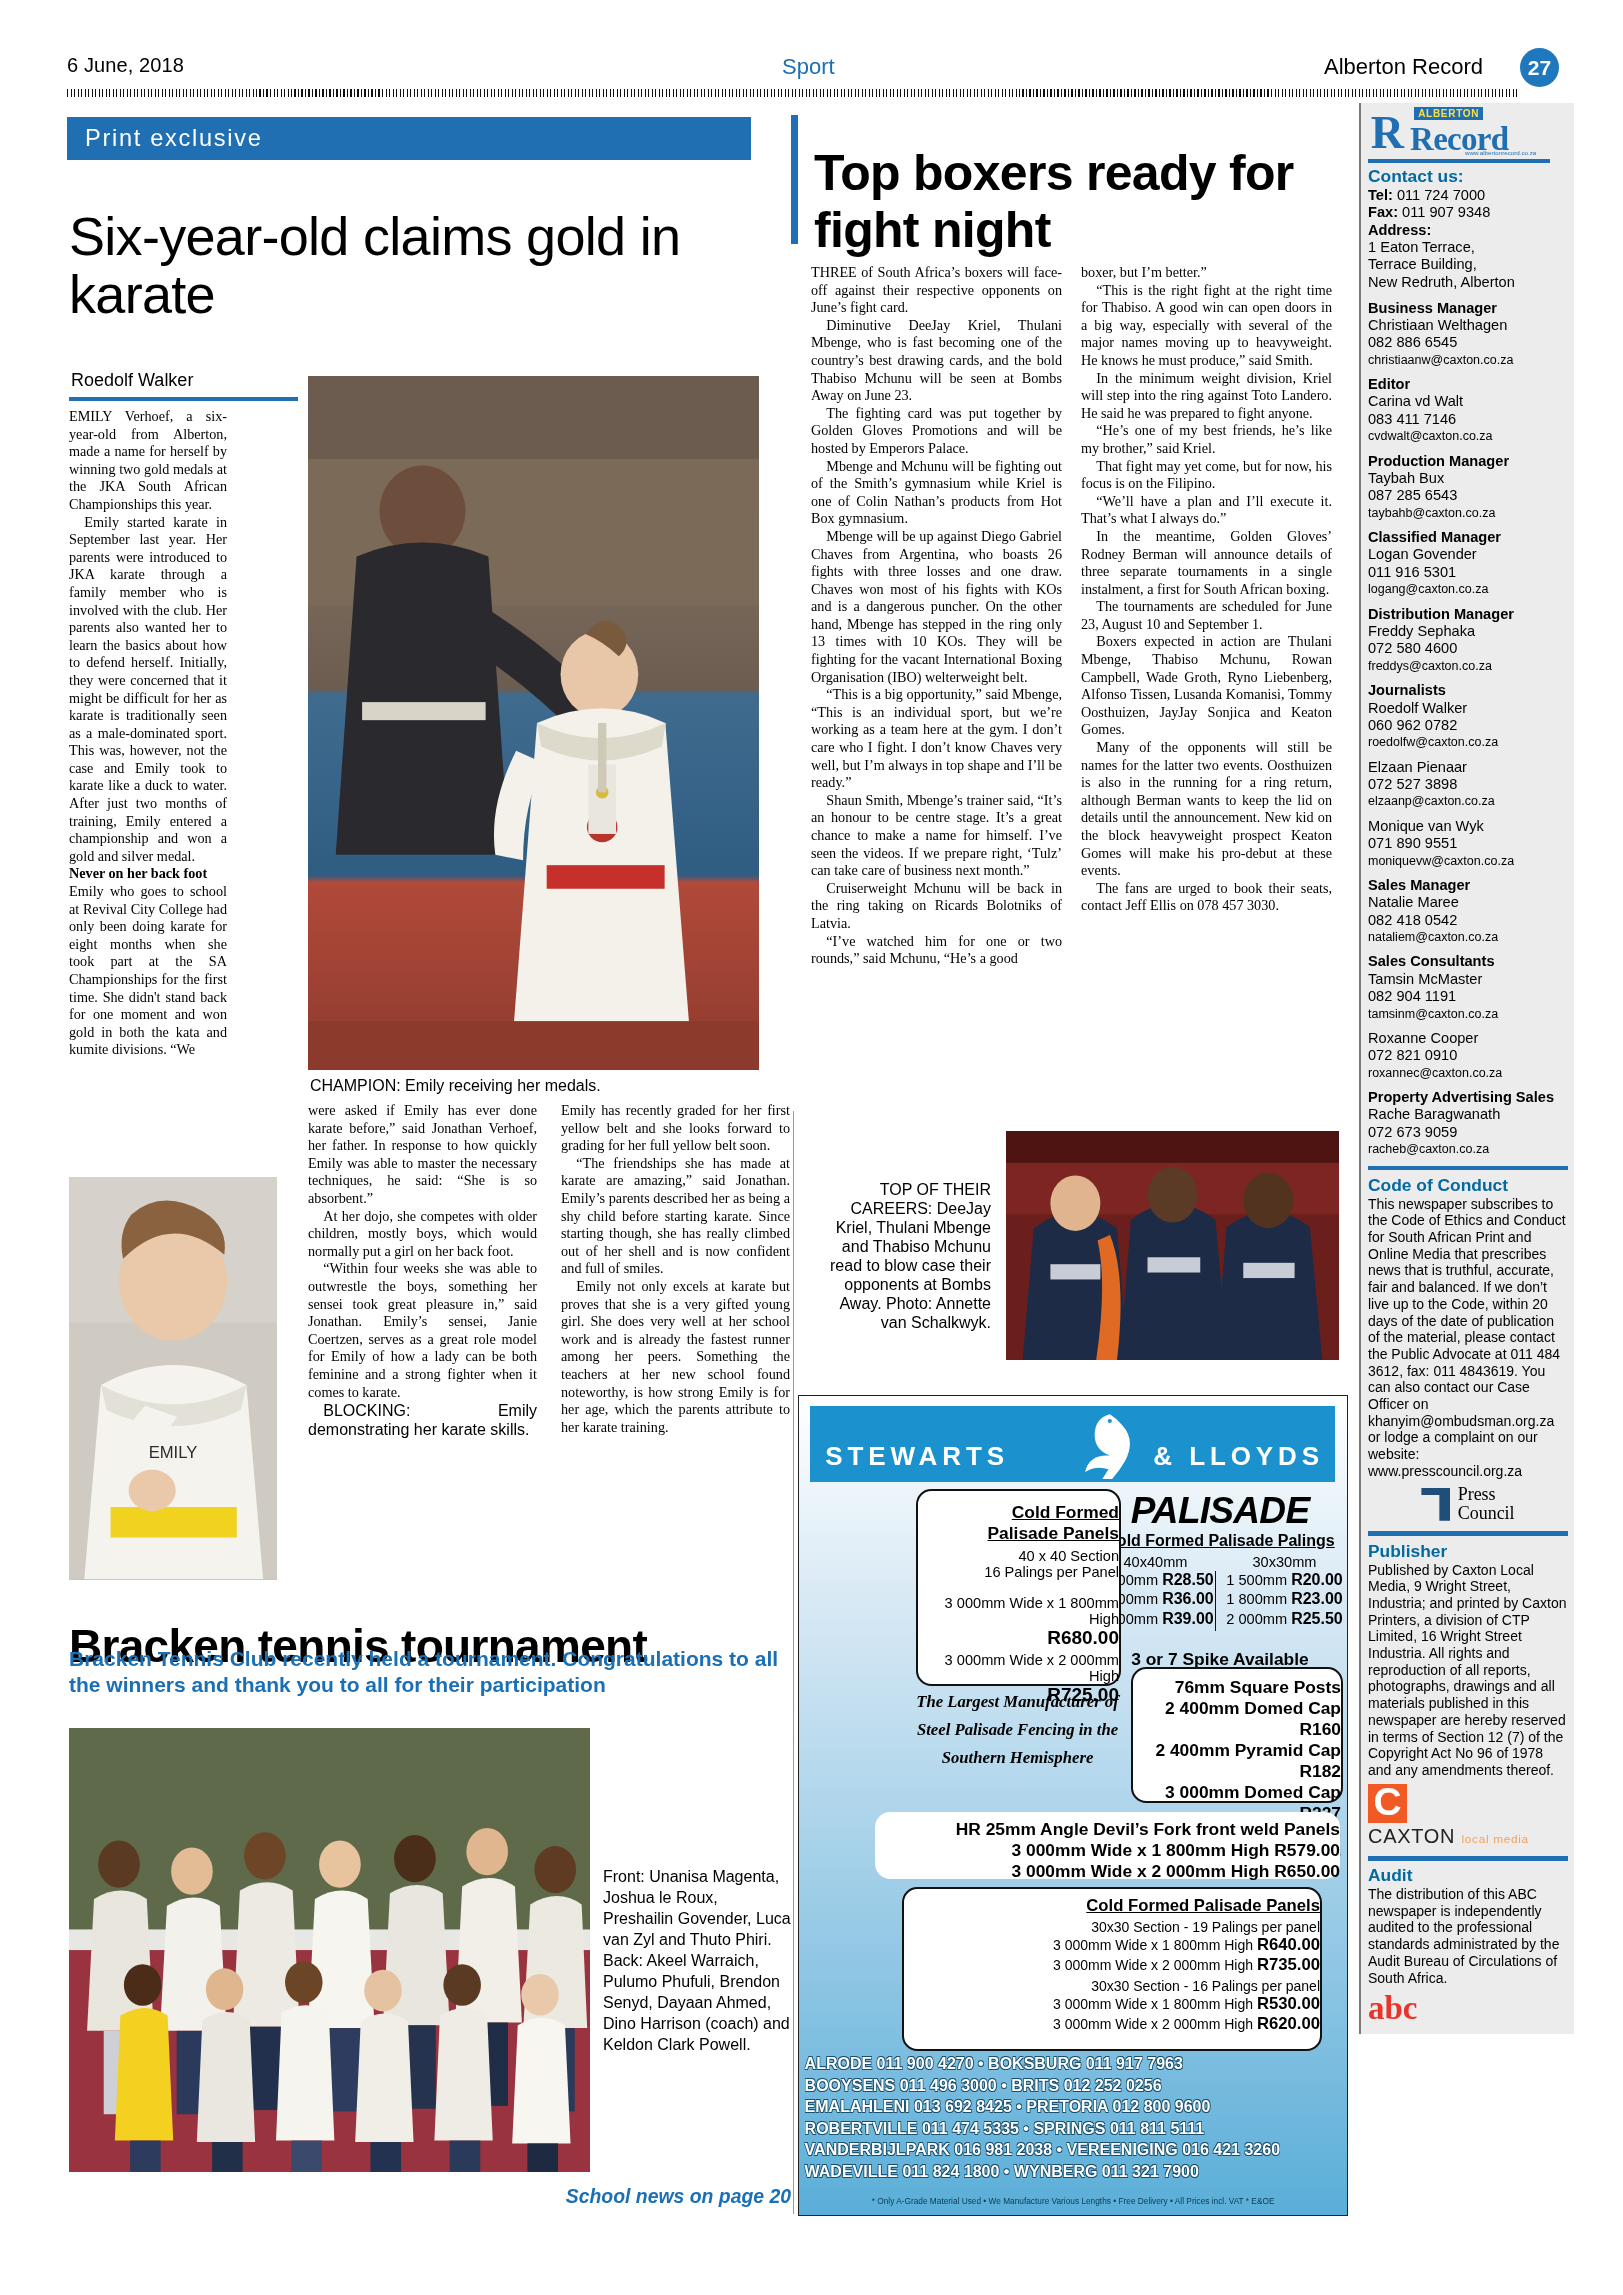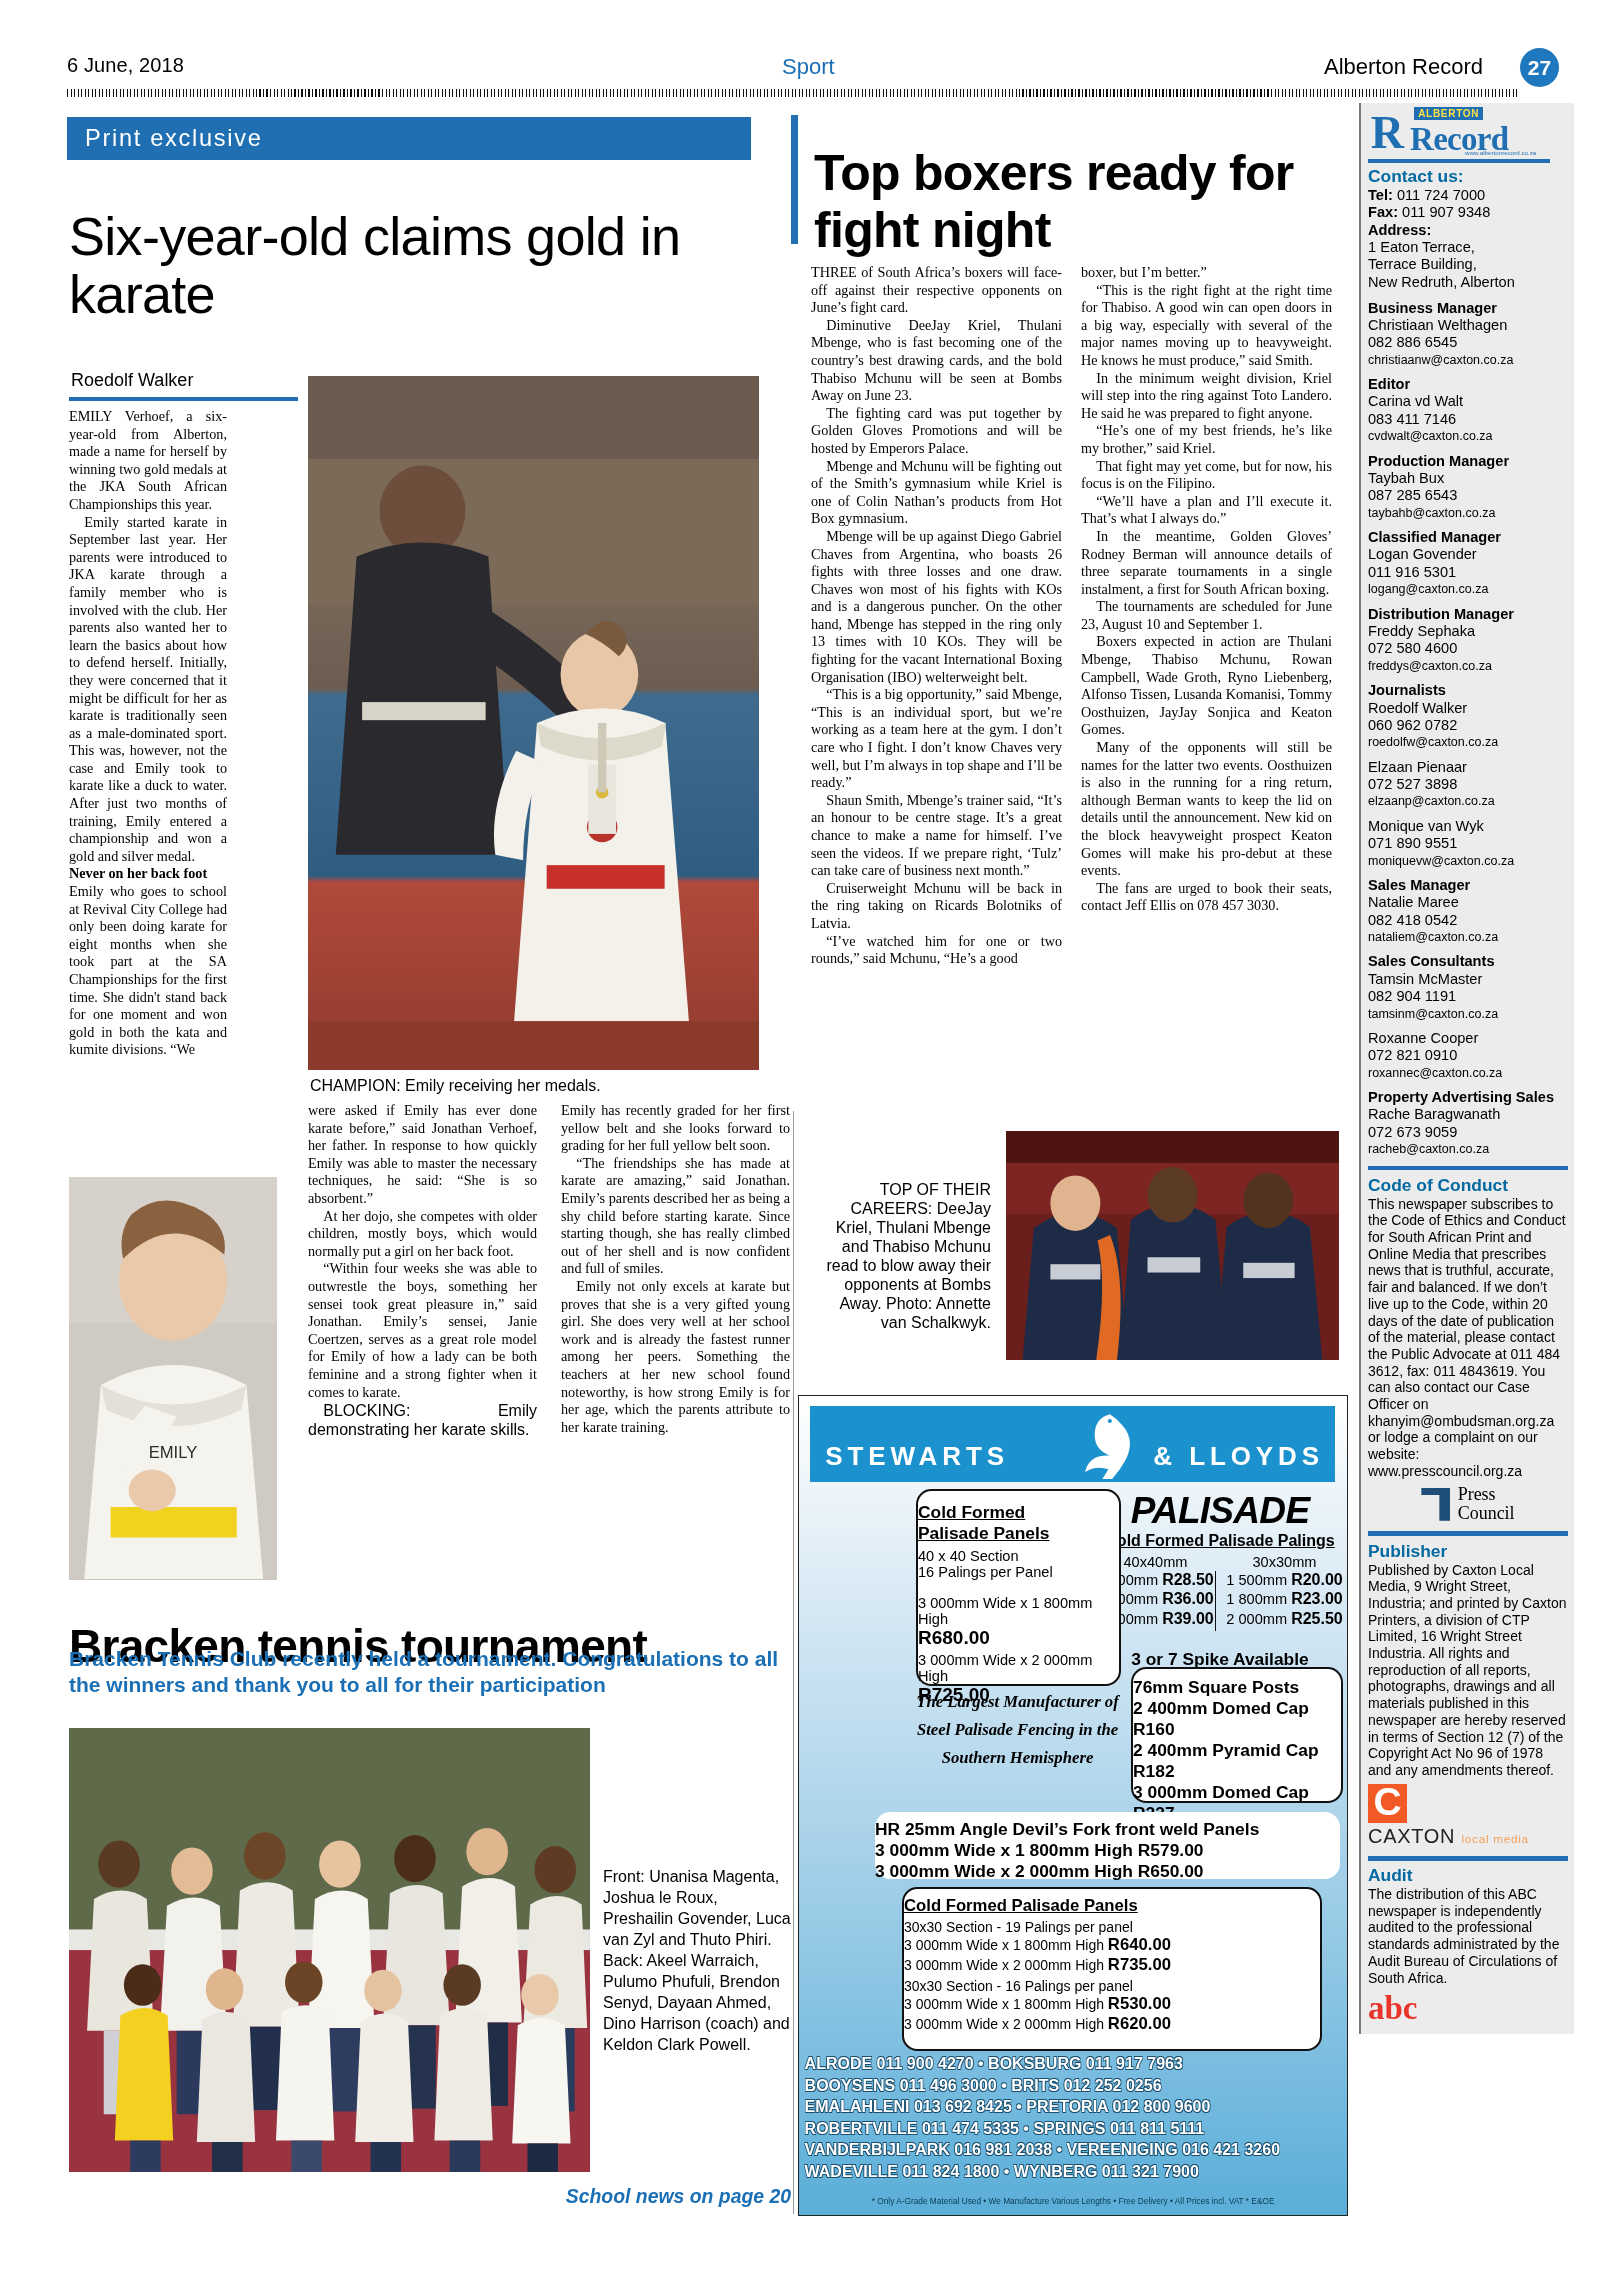--- a/index.html
+++ b/index.html
@@ -56,21 +56,21 @@
   .box-photo{position:absolute;left:1006px;top:1131px;width:333px;height:229px;overflow:hidden;background:#5e1b1b;}
   .box-photo-cap{position:absolute;left:811px;top:1180px;width:180px;font-size:16px;line-height:19px;text-align:right;}
 
   
   .ad{position:absolute;left:798px;top:1395px;width:548px;height:819px;border:1.4px solid #222;
       background:linear-gradient(180deg,#ffffff 0%,#d6e8f4 26%,#8fc6e4 70%,#5aaed8 100%);}
   .ad-logo{position:absolute;left:11px;top:9.7px;width:525px;height:76px;background:#1b92cd;}
   .ad-logo .sl{position:absolute;top:35px;left:15.3px;font-size:26px;font-weight:bold;letter-spacing:4.9px;color:#fff;}
   .ad-logo .sl2{position:absolute;top:35px;right:11px;font-size:26px;font-weight:bold;letter-spacing:4.9px;color:#fff;}
   .swan{position:absolute;left:257px;top:4.2px;width:76px;height:69px;}
-  .ad-box{position:absolute;background:#fff;border:2.1px solid #111;border-radius:15.3px;text-align:left;}
+  .ad-box{position:absolute;background:#fff;border:2.1px solid #111;border-radius:15.3px;text-align:right;}
   .u{text-decoration:underline;}
   .ad-pal{position:absolute;left:298px;top:94px;width:246px;font-size:37px;font-weight:bold;font-style:italic;
       text-align:center;letter-spacing:-0.7px;}
   .ad-palings-h{position:absolute;left:292px;top:136px;width:258px;text-align:center;font-size:16px;font-weight:bold;text-decoration:underline;}
   .pr-tbl{position:absolute;left:292px;top:157px;width:258px;font-size:14.6px;}
   .pr-tbl .row{display:flex;justify-content:center;}
   .pr-tbl .cell{width:50%;text-align:center;padding:0.7px 0;}
   .pr-tbl b{font-size:16px;}
   .pr-div{position:absolute;left:416px;top:175px;width:1.4px;height:60px;background:#111;}
   .spike{position:absolute;left:292px;top:233px;width:258px;text-align:center;font-size:17.4px;font-weight:bold;margin-top:20px;}
@@ -273,21 +273,21 @@
       </g>
       <ellipse cx="100" cy="104" rx="36" ry="40" fill="#e0b48e"></ellipse>
       <ellipse cx="240" cy="92" rx="36" ry="40" fill="#5b3a26"></ellipse>
       <ellipse cx="378" cy="100" rx="36" ry="40" fill="#52331f"></ellipse>
       <rect x="64" y="192" width="72" height="22" fill="#c8ccd4"></rect>
       <rect x="204" y="182" width="76" height="22" fill="#c8ccd4"></rect>
       <rect x="342" y="190" width="74" height="22" fill="#c8ccd4"></rect>
       <path d="M150 150 q24 60 10 180 l-30 0 q16 -110 2 -172z" fill="#e06a24"></path>
     </svg>
   </div>
-  <div class="box-photo-cap">TOP OF THEIR CAREERS: DeeJay Kriel, Thulani Mbenge and Thabiso Mchunu read to blow away their opponents at Bombs Away. Photo: Annette van Schalkwyk.</div>
+  <div class="box-photo-cap">TOP OF THEIR CAREERS: DeeJay Kriel, Thulani Mbenge and Thabiso Mchunu read to blow case their opponents at Bombs Away. Photo: Annette van Schalkwyk.</div>
 
   <div class="ad">
     <div class="ad-logo">
       <span class="sl">STEWARTS</span>
       <span class="sl2">&amp; LLOYDS</span>
       <svg class="swan" viewBox="0 0 110 100">
         <path d="M62 6 q-22 6 -22 30 q0 22 22 30 q-30 -2 -36 24 q16 -10 34 -4 l-24 38 q30 -18 48 -50 q16 -30 -4 -52 q-8 -10 -18 -16z" fill="#fff"></path>
         <circle cx="62" cy="16" r="3" fill="#1b92cd"></circle>
       </svg>
     </div>

